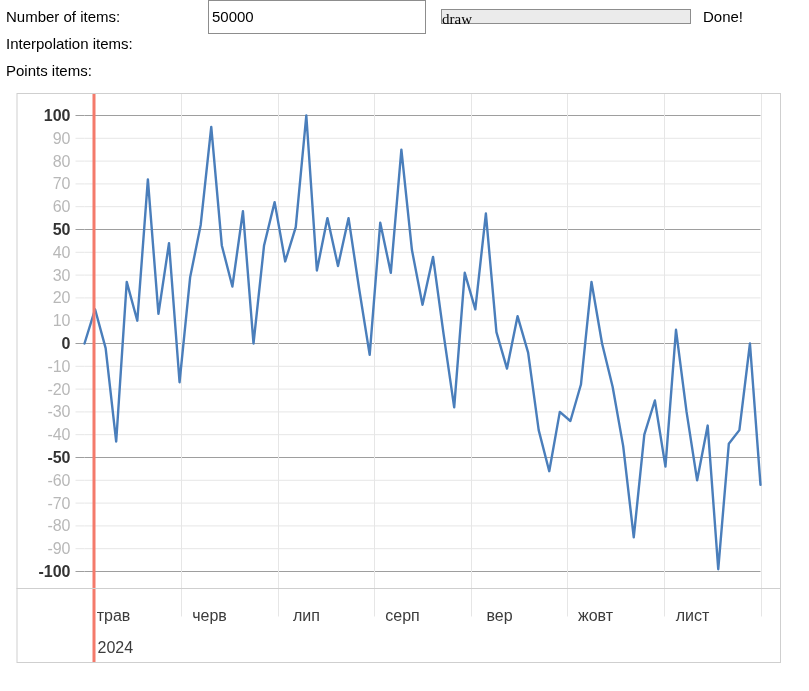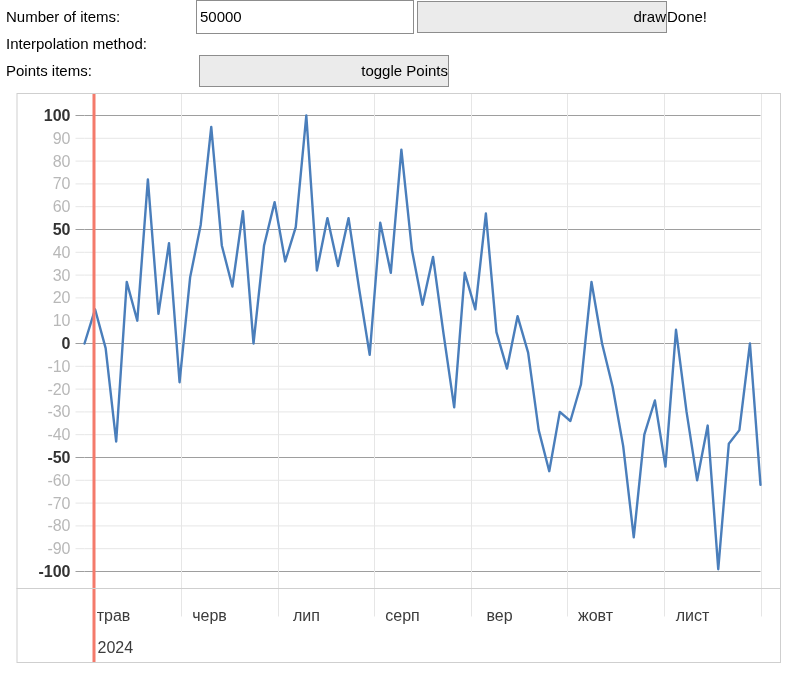--- a/index.html
+++ b/index.html
@@ -19,20 +19,21 @@
   
   .controls {
     padding: 4px 0 0 6px;
     box-sizing: border-box;
   }
   .ctrl-row {
     display: flex;
     align-items: center;
     height: 25px;
     margin-bottom: 2px;
+    gap: 12px;
   }
   .ctrl-label {
     width: 190px;
     flex: 0 0 190px;
     font-size: 15px;
     line-height: 19px;
     color: #000;
     white-space: nowrap;
   }
   .ctrl-input {
@@ -46,30 +47,30 @@
     font-size: 15px;
     line-height: 19px;
     padding: 16px 3px;
     color: #000;
     border-radius: 0;
     outline: none;
   }
   .ctrl-button {
     width: 250px;
     flex: 0 0 250px;
-    height: 32px;
+    height: 15px;
     box-sizing: border-box;
     margin-left: 3px;
     border: 1px solid #8d8d8d;
     background: #ebebeb;
-    font-family: Liberation Sans, sans-serif;
-    font-size: 15px;
-    line-height: 19px;
-    color: #000;
-    text-align: right;
+    font-family: Liberation Serif, serif;
+    font-size: 15px;
+    line-height: 19px;
+    color: #000;
+    text-align: left;
     cursor: default;
     border-radius: 0;
     padding: 0;
   }
   .status-text {
     font-size: 15px;
     line-height: 19px;
     white-space: nowrap;
     color: #000;
   }
@@ -92,26 +93,25 @@
 <div class="controls">
 
   <div class="ctrl-row">
     <span class="ctrl-label">Number of items:</span>
     <input class="ctrl-input" type="text" value="50000" style="">
     <button class="ctrl-button">draw</button>
     <span class="status-text">Done!</span>
   </div>
 
   <div class="ctrl-row">
-    <span class="ctrl-label">Interpolation method:</span>
+    <span class="ctrl-label">Interpolation items:</span>
   </div>
 
   <div class="ctrl-row">
     <span class="ctrl-label">Points items:</span>
-    <button class="ctrl-button">toggle Points</button>
   </div>
 
 </div>
 
 <div class="chart-wrap">
   <svg class="chart-svg" id="chart-svg" width="786" height="570" viewBox="0 0 786 570">
       <rect x="76.5" y="0.5" width="676" height="495" fill="#ffffff"></rect>
       <line x1="76.5" y1="22.5" x2="752.5" y2="22.5" stroke="#9e9e9e" stroke-width="1"></line>
       <line x1="67.5" y1="22.5" x2="76.5" y2="22.5" stroke="#9e9e9e" stroke-width="1"></line>
       <text x="62.5" y="28" text-anchor="end" font-family="&quot;Liberation Sans&quot;, sans-serif" font-size="16" font-weight="600" fill="#333333">100</text>

